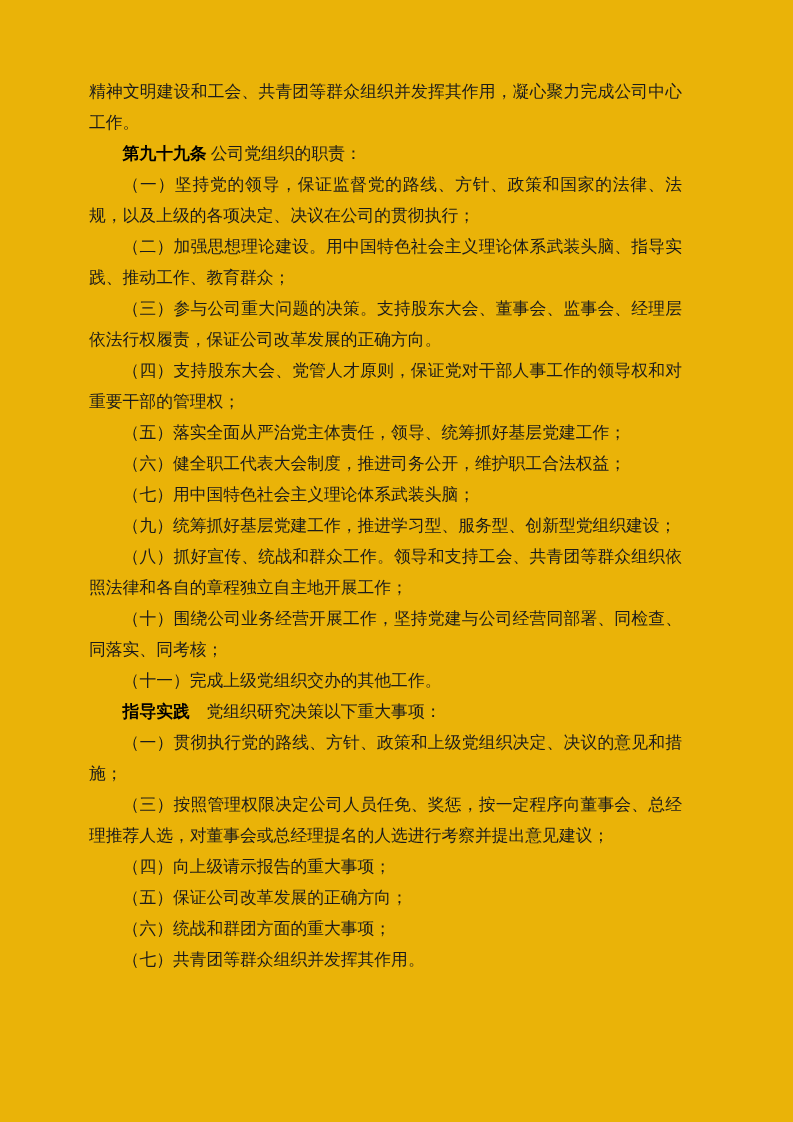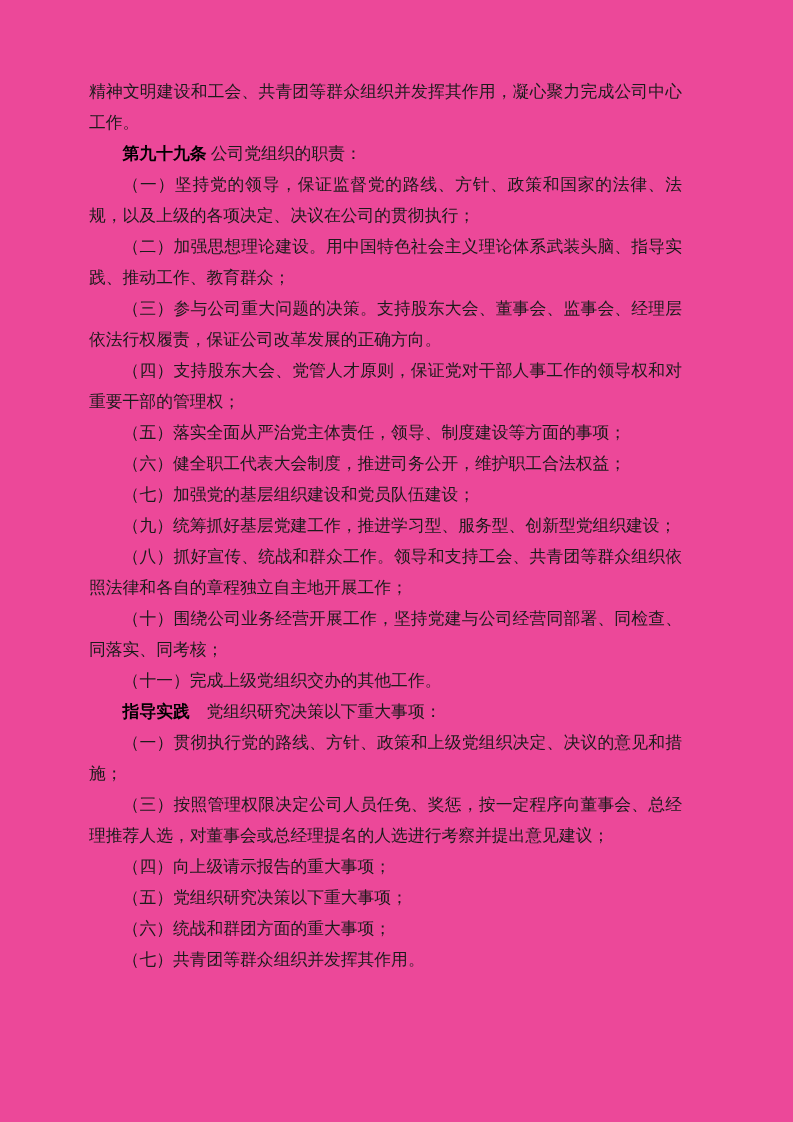--- a/index.html
+++ b/index.html
@@ -4,21 +4,21 @@
 <style>
   html, body {
     margin: 0;
     padding: 0;
     background: #ffffff;
   }
   .page {
     position: relative;
     width: 793px;
     height: 1122px;
-    background: #ec4899;
+    background: #eab308;
     overflow: hidden;
     font-family: "Liberation Serif", "DejaVu Serif", serif;
   }
   .content {
     position: absolute;
     left: 89px;
     top: 76px;
     width: 593px;
     color: #1b1b1b;
   }
@@ -45,28 +45,28 @@
 <body>
 
 <div class="page">
   <div class="content">
       <p class="no-indent">精神文明建设和工会、共青团等群众组织并发挥其作用，凝心聚力完成公司中心工作。</p>
       <p><span class="article-term">第九十九条</span> 公司党组织的职责：</p>
       <p>（一）坚持党的领导，保证监督党的路线、方针、政策和国家的法律、法规，以及上级的各项决定、决议在公司的贯彻执行；</p>
       <p>（二）加强思想理论建设。用中国特色社会主义理论体系武装头脑、指导实践、推动工作、教育群众；</p>
       <p>（三）参与公司重大问题的决策。支持股东大会、董事会、监事会、经理层依法行权履责，保证公司改革发展的正确方向。</p>
       <p>（四）支持股东大会、党管人才原则，保证党对干部人事工作的领导权和对重要干部的管理权；</p>
-      <p>（五）落实全面从严治党主体责任，领导、制度建设等方面的事项；</p>
+      <p>（五）落实全面从严治党主体责任，领导、统筹抓好基层党建工作；</p>
       <p>（六）健全职工代表大会制度，推进司务公开，维护职工合法权益；</p>
-      <p>（七）加强党的基层组织建设和党员队伍建设；</p>
+      <p>（七）用中国特色社会主义理论体系武装头脑；</p>
       <p>（九）统筹抓好基层党建工作，推进学习型、服务型、创新型党组织建设；</p>
       <p>（八）抓好宣传、统战和群众工作。领导和支持工会、共青团等群众组织依照法律和各自的章程独立自主地开展工作；</p>
       <p>（十）围绕公司业务经营开展工作，坚持党建与公司经营同部署、同检查、同落实、同考核；</p>
       <p>（十一）完成上级党组织交办的其他工作。</p>
       <p><span class="article-term">指导实践</span>　党组织研究决策以下重大事项：</p>
       <p>（一）贯彻执行党的路线、方针、政策和上级党组织决定、决议的意见和措施；</p>
       <p>（三）按照管理权限决定公司人员任免、奖惩，按一定程序向董事会、总经理推荐人选，对董事会或总经理提名的人选进行考察并提出意见建议；</p>
       <p>（四）向上级请示报告的重大事项；</p>
-      <p>（五）党组织研究决策以下重大事项；</p>
+      <p>（五）保证公司改革发展的正确方向；</p>
       <p>（六）统战和群团方面的重大事项；</p>
       <p>（七）共青团等群众组织并发挥其作用。</p>
     </div>
 </div>
 
 </body></html>

